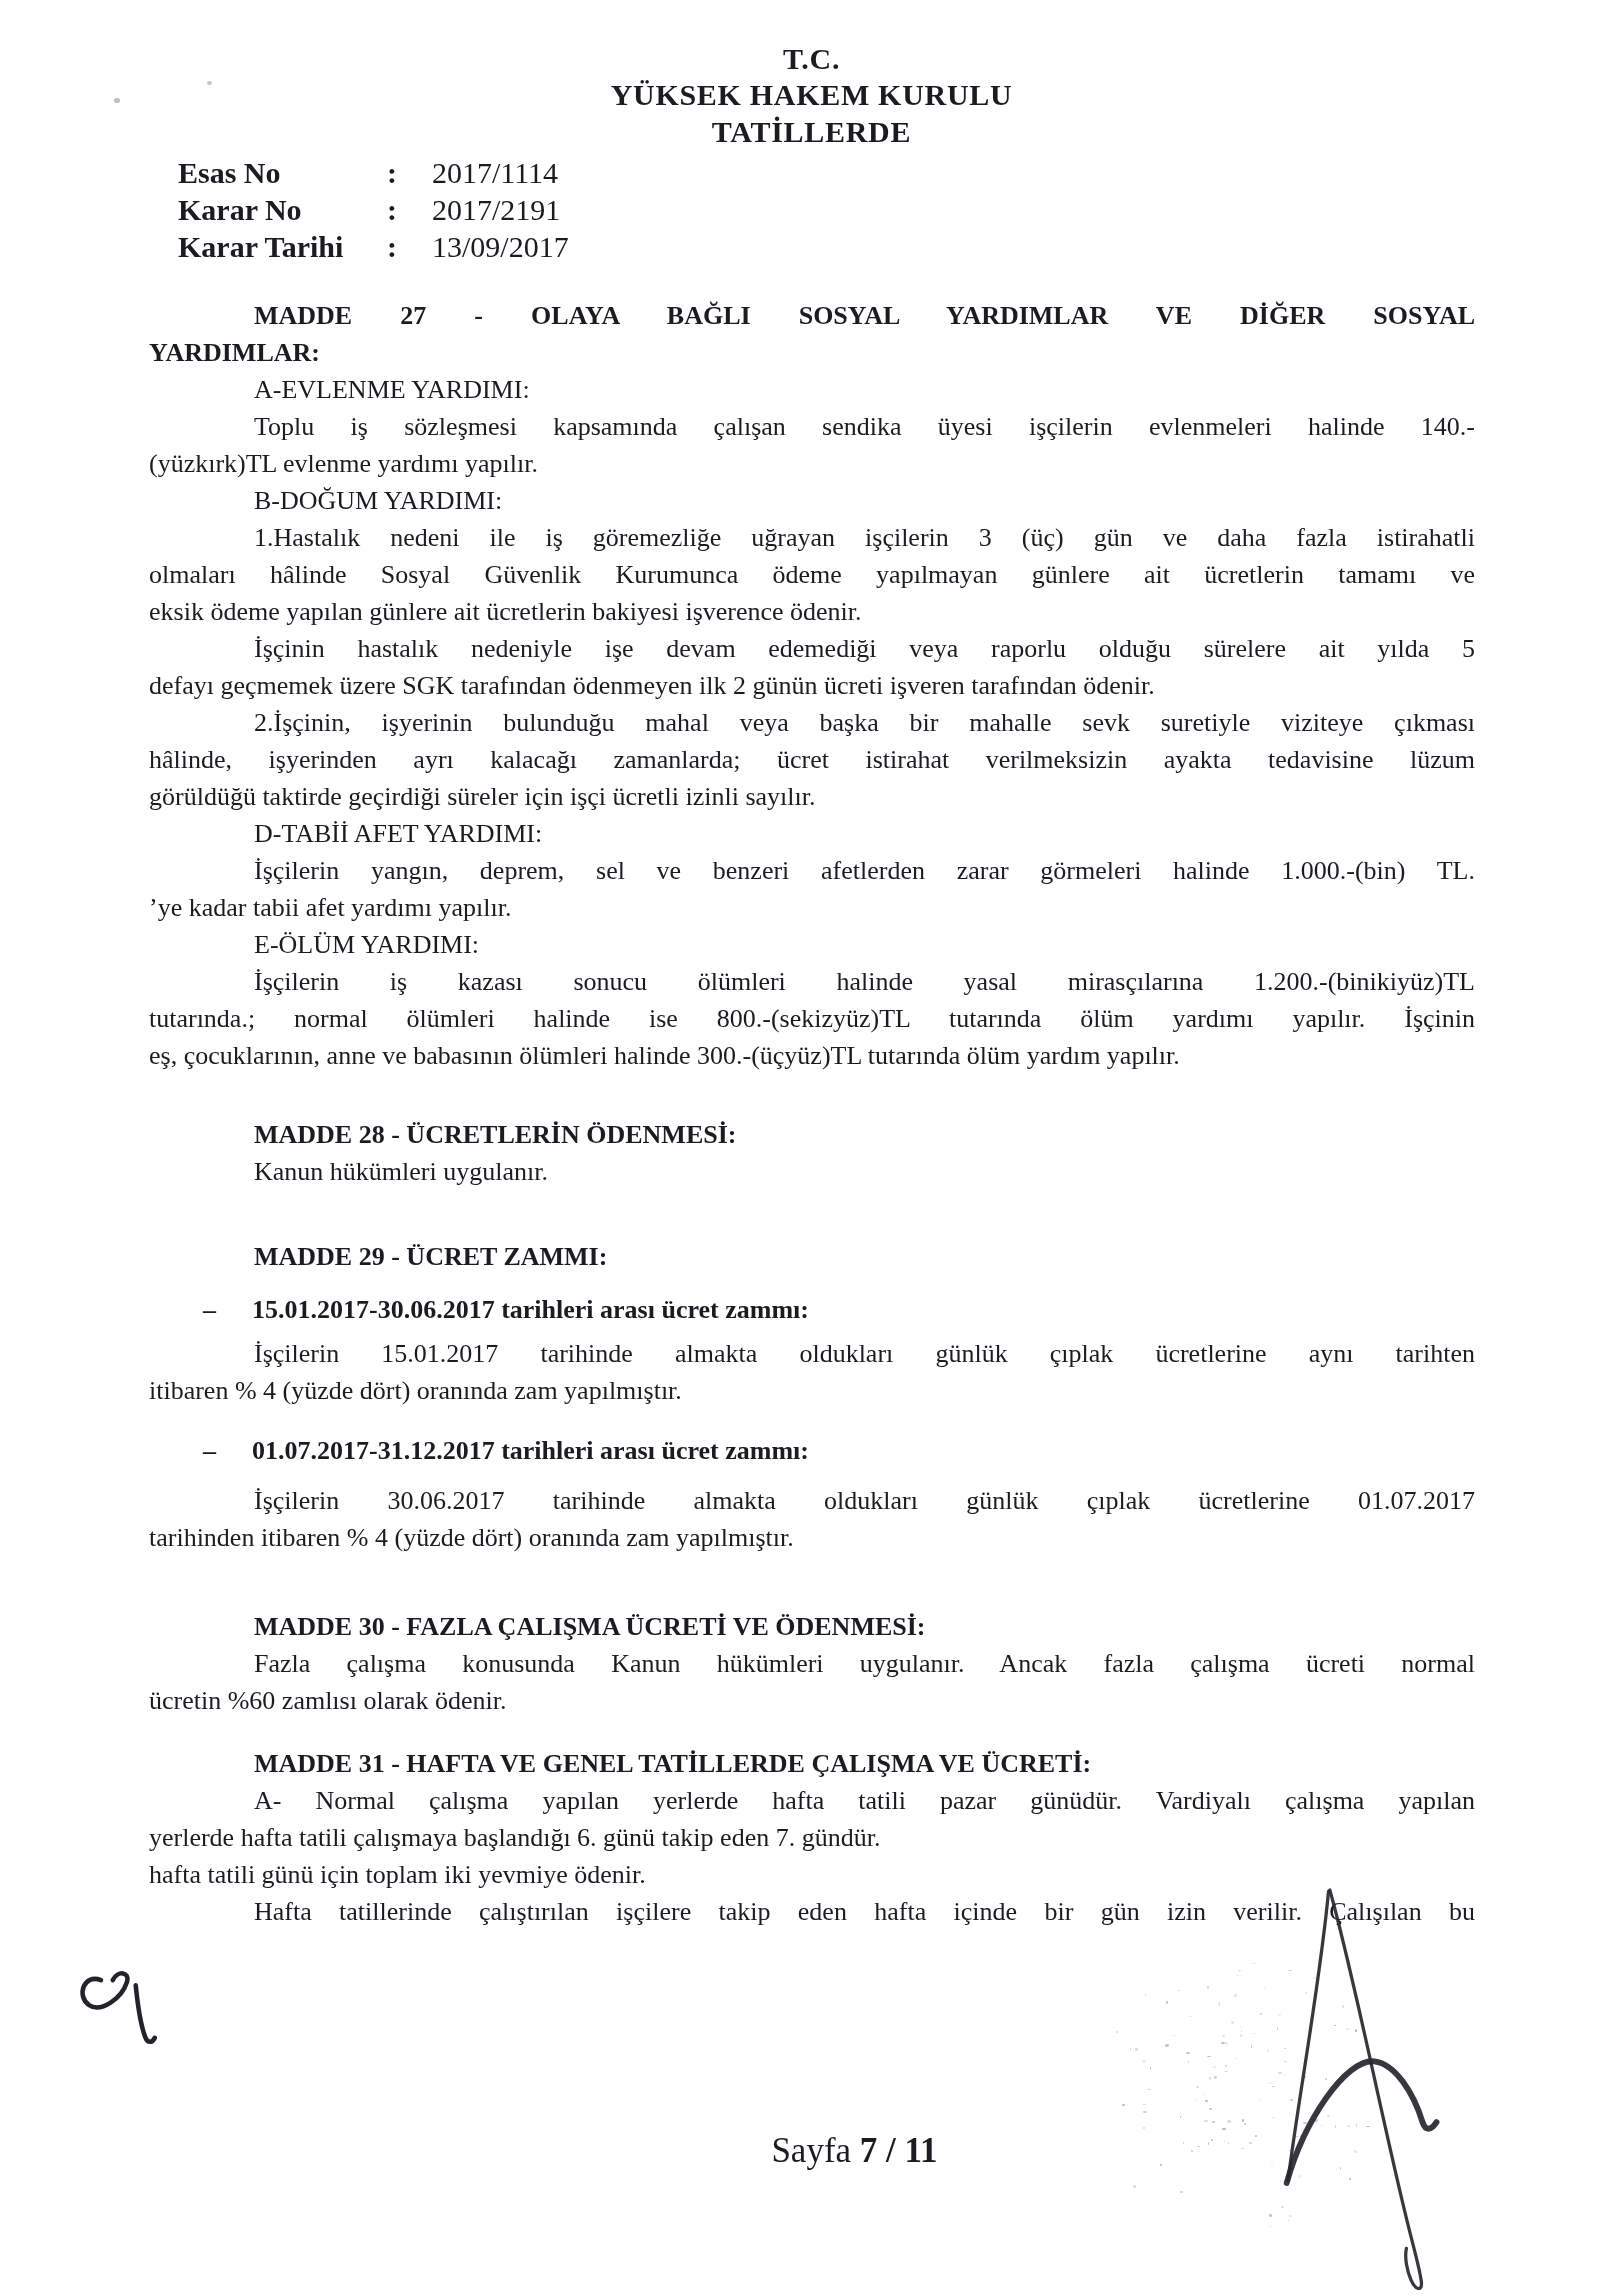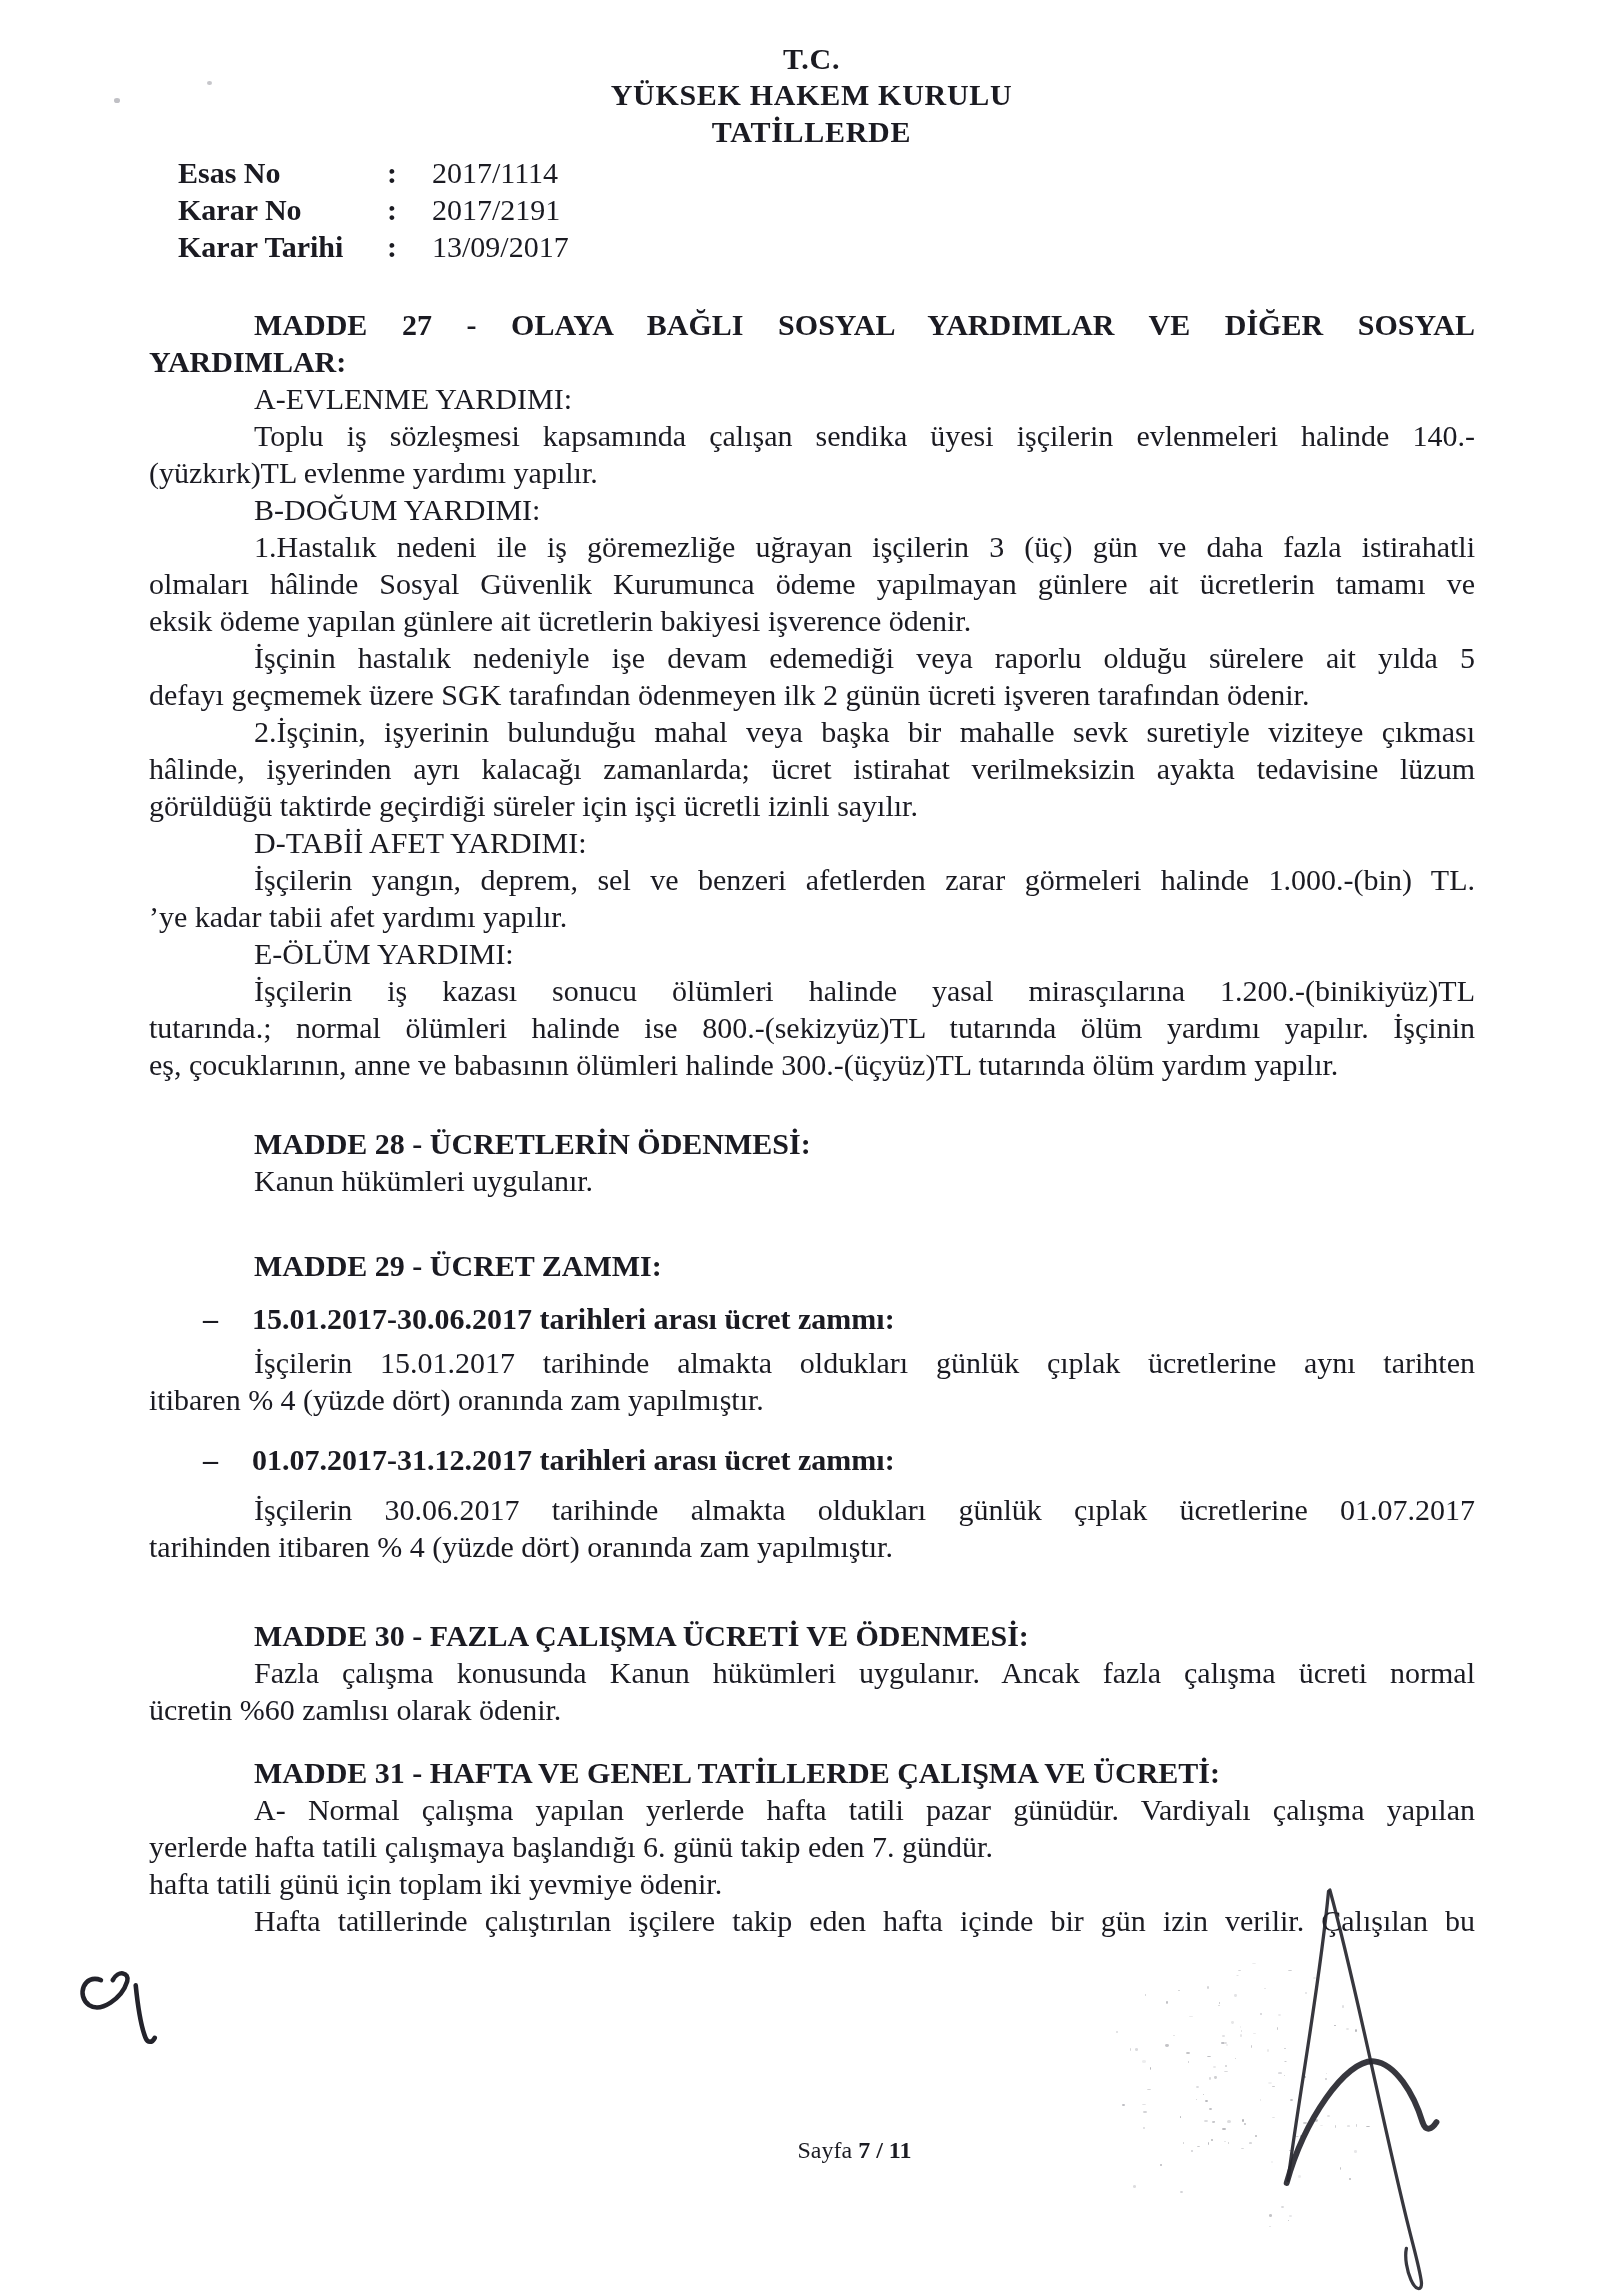--- a/index.html
+++ b/index.html
@@ -18,33 +18,33 @@
   #hdr3{top:114px;}
 
   
   .meta{position:absolute;left:178px;top:154px;font-size:30px;}
   .meta-row{position:relative;height:37px;line-height:37px;width:785px;}
   .meta-label{font-weight:bold;}
   .meta-colon{position:absolute;left:209px;font-weight:bold;}
   .meta-value{position:absolute;left:254px;font-weight:normal;}
 
   
-  .lines{position:absolute;left:149px;top:306px;width:1326px;
-         font-size:30px;}
+  .lines{position:absolute;left:149px;top:297px;width:1326px;
+         font-size:26px;}
   .line{height:37px;line-height:37px;white-space:nowrap;}
   .line.just{white-space:normal;text-align:justify;text-align-last:justify;}
   .line.b{font-weight:bold;}
   .line.ind{padding-left:105px;}
   .line.bullet{position:relative;padding-left:103px;font-weight:bold;}
   .line.bullet .dash{position:absolute;left:54px;top:0;font-weight:bold;}
   .gap{width:100%;}
 
   
   .footer{position:absolute;left:0;top:2133px;width:1623px;text-align:center;
-          font-size:24px;line-height:35px;}
+          font-size:35px;line-height:35px;}
   .footer .inner{display:inline-block;transform:translateX(43px);}
   .footer .pnum{font-weight:bold;}
 
   
   .speck{position:absolute;background:#8d8d96;border-radius:50%;}
   #speck1{left:114px;top:98px;width:5.9px;height:4.6px;opacity:.55;}
   #speck2{left:207px;top:81px;width:4.6px;height:3.9px;opacity:.5;}
   .svgmark{position:absolute;pointer-events:none;}
   #stamp{position:absolute;left:1106px;top:1937px;width:275px;height:314px;}
   #stamp i{position:absolute;background:#3c3c48;border-radius:50%;display:block;}

